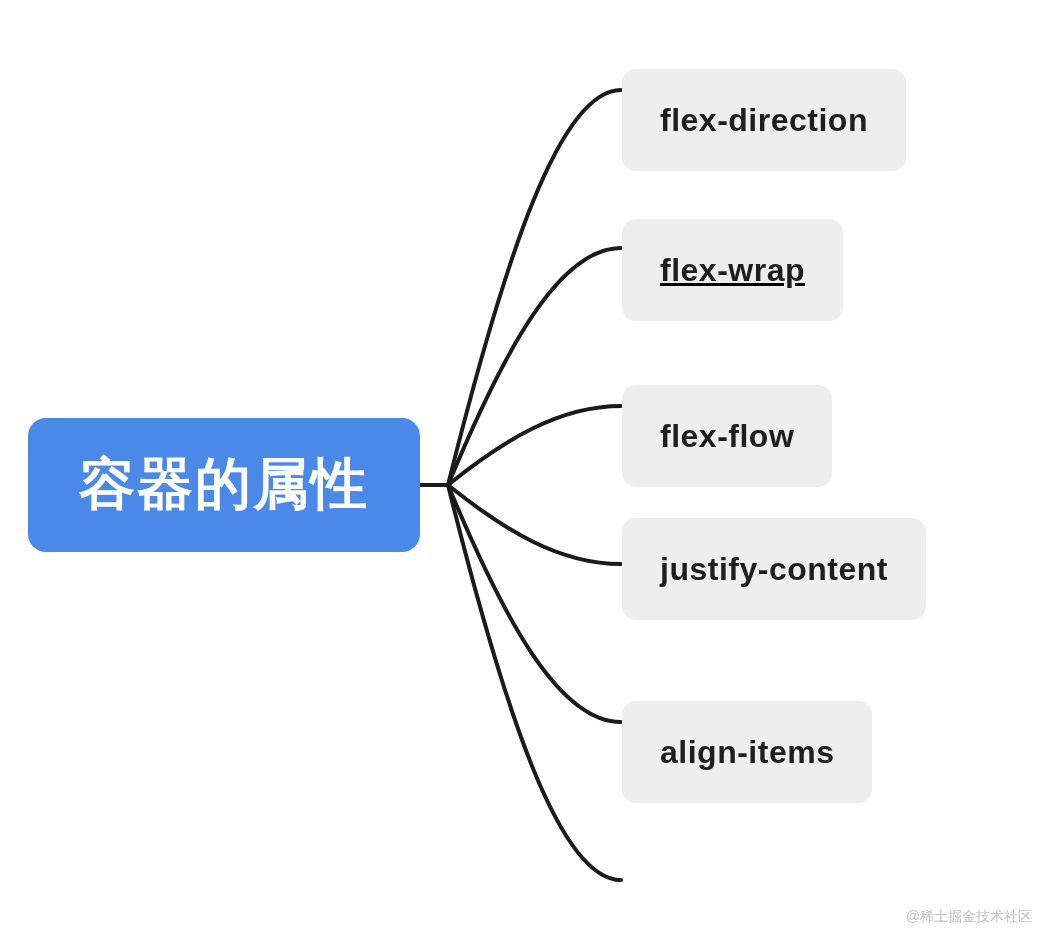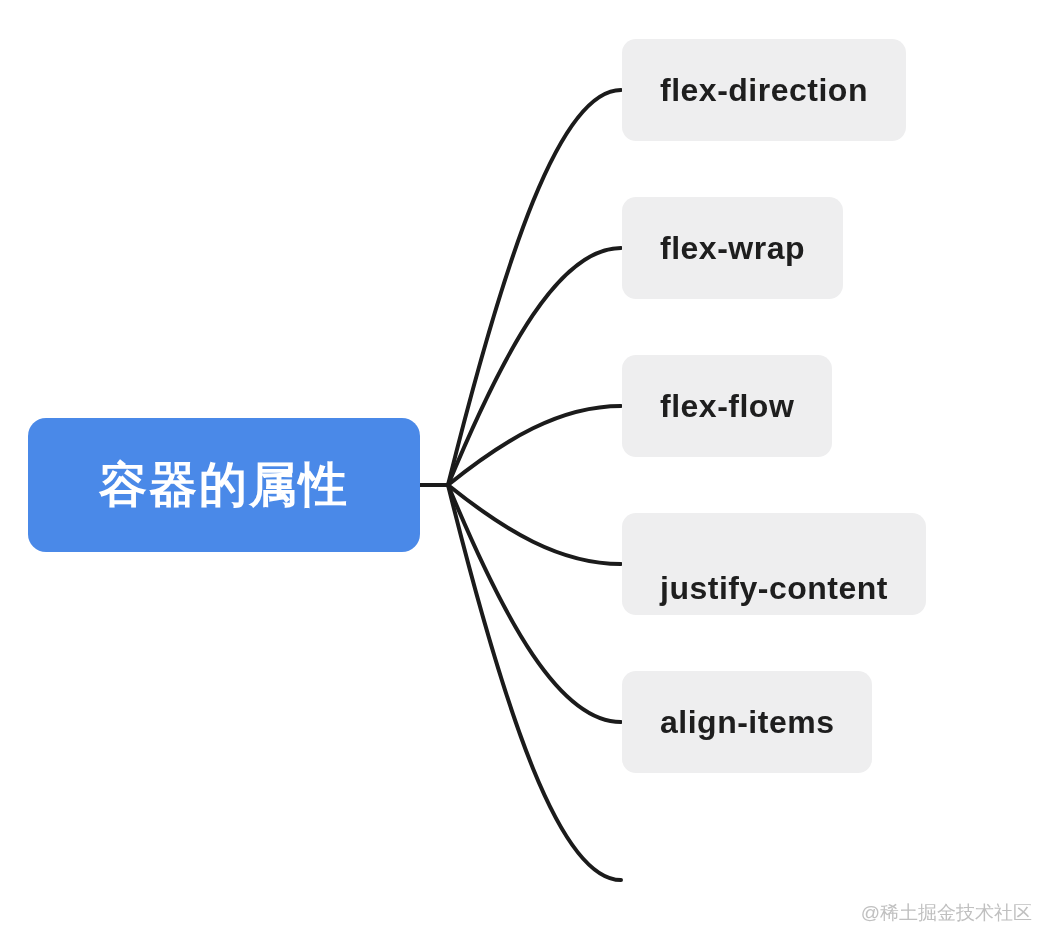--- a/index.html
+++ b/index.html
@@ -38,54 +38,55 @@
     background: var(--root-bg, #4a89e8);
     border-radius: 18px;
     display: flex;
     align-items: center;
     justify-content: center;
     cursor: pointer;
     z-index: 2;
   }
   .root-node .label {
     color: var(--root-text, #ffffff);
-    font-size: 48px;
+    font-size: 56px;
     font-weight: 700;
     letter-spacing: 2px;
     white-space: nowrap;
   }
   .child-layer {
     position: absolute;
     inset: 0;
   }
   .node {
     position: absolute;
     left: 622px;
     transform: translateY(-50%);
     height: 86px;
     background: var(--node-bg, #eeeeef);
     border-radius: 14px;
     display: flex;
     align-items: center;
     padding: 8px 38px;
     cursor: pointer;
     z-index: 2;
+    margin-top: 30px;
   }
   .node .label {
     color: var(--node-text, #1e1e1e);
     font-size: 32px;
     font-weight: 700;
     letter-spacing: 0.5px;
     white-space: nowrap;
   }
   .watermark {
     position: absolute;
     right: 22px;
     bottom: 26px;
-    font-size: 19px;
+    font-size: 14px;
     color: var(--watermark-text, #c0c0c0);
     z-index: 5;
     white-space: nowrap;
     text-align: right;
   }
 </style>
 </head>
 <body>
 
 <div class="canvas">
@@ -100,27 +101,27 @@
     </svg>
 
   <div class="root-node">
     <span class="label">容器的属性</span>
   </div>
 
   <div class="child-layer" id="children">
       <div class="node" style="top: 90px;">
         <span class="label">flex-direction</span>
       </div>
-      <div class="node" style="top: 248px;">
+      <div class="node" style="top: 240px; text-decoration: underline;">
         <span class="label">flex-wrap</span>
       </div>
       <div class="node" style="top: 406px; justify-content: center;">
         <span class="label">flex-flow</span>
       </div>
-      <div class="node" style="top: 564px; align-items: flex-end;">
+      <div class="node" style="top: 539px;">
         <span class="label">justify-content</span>
       </div>
       <div class="node" style="top: 722px; justify-content: flex-end;">
         <span class="label">align-items</span>
       </div>
     </div>
 
   <div class="watermark">@稀土掘金技术社区</div>
 </div>
 

